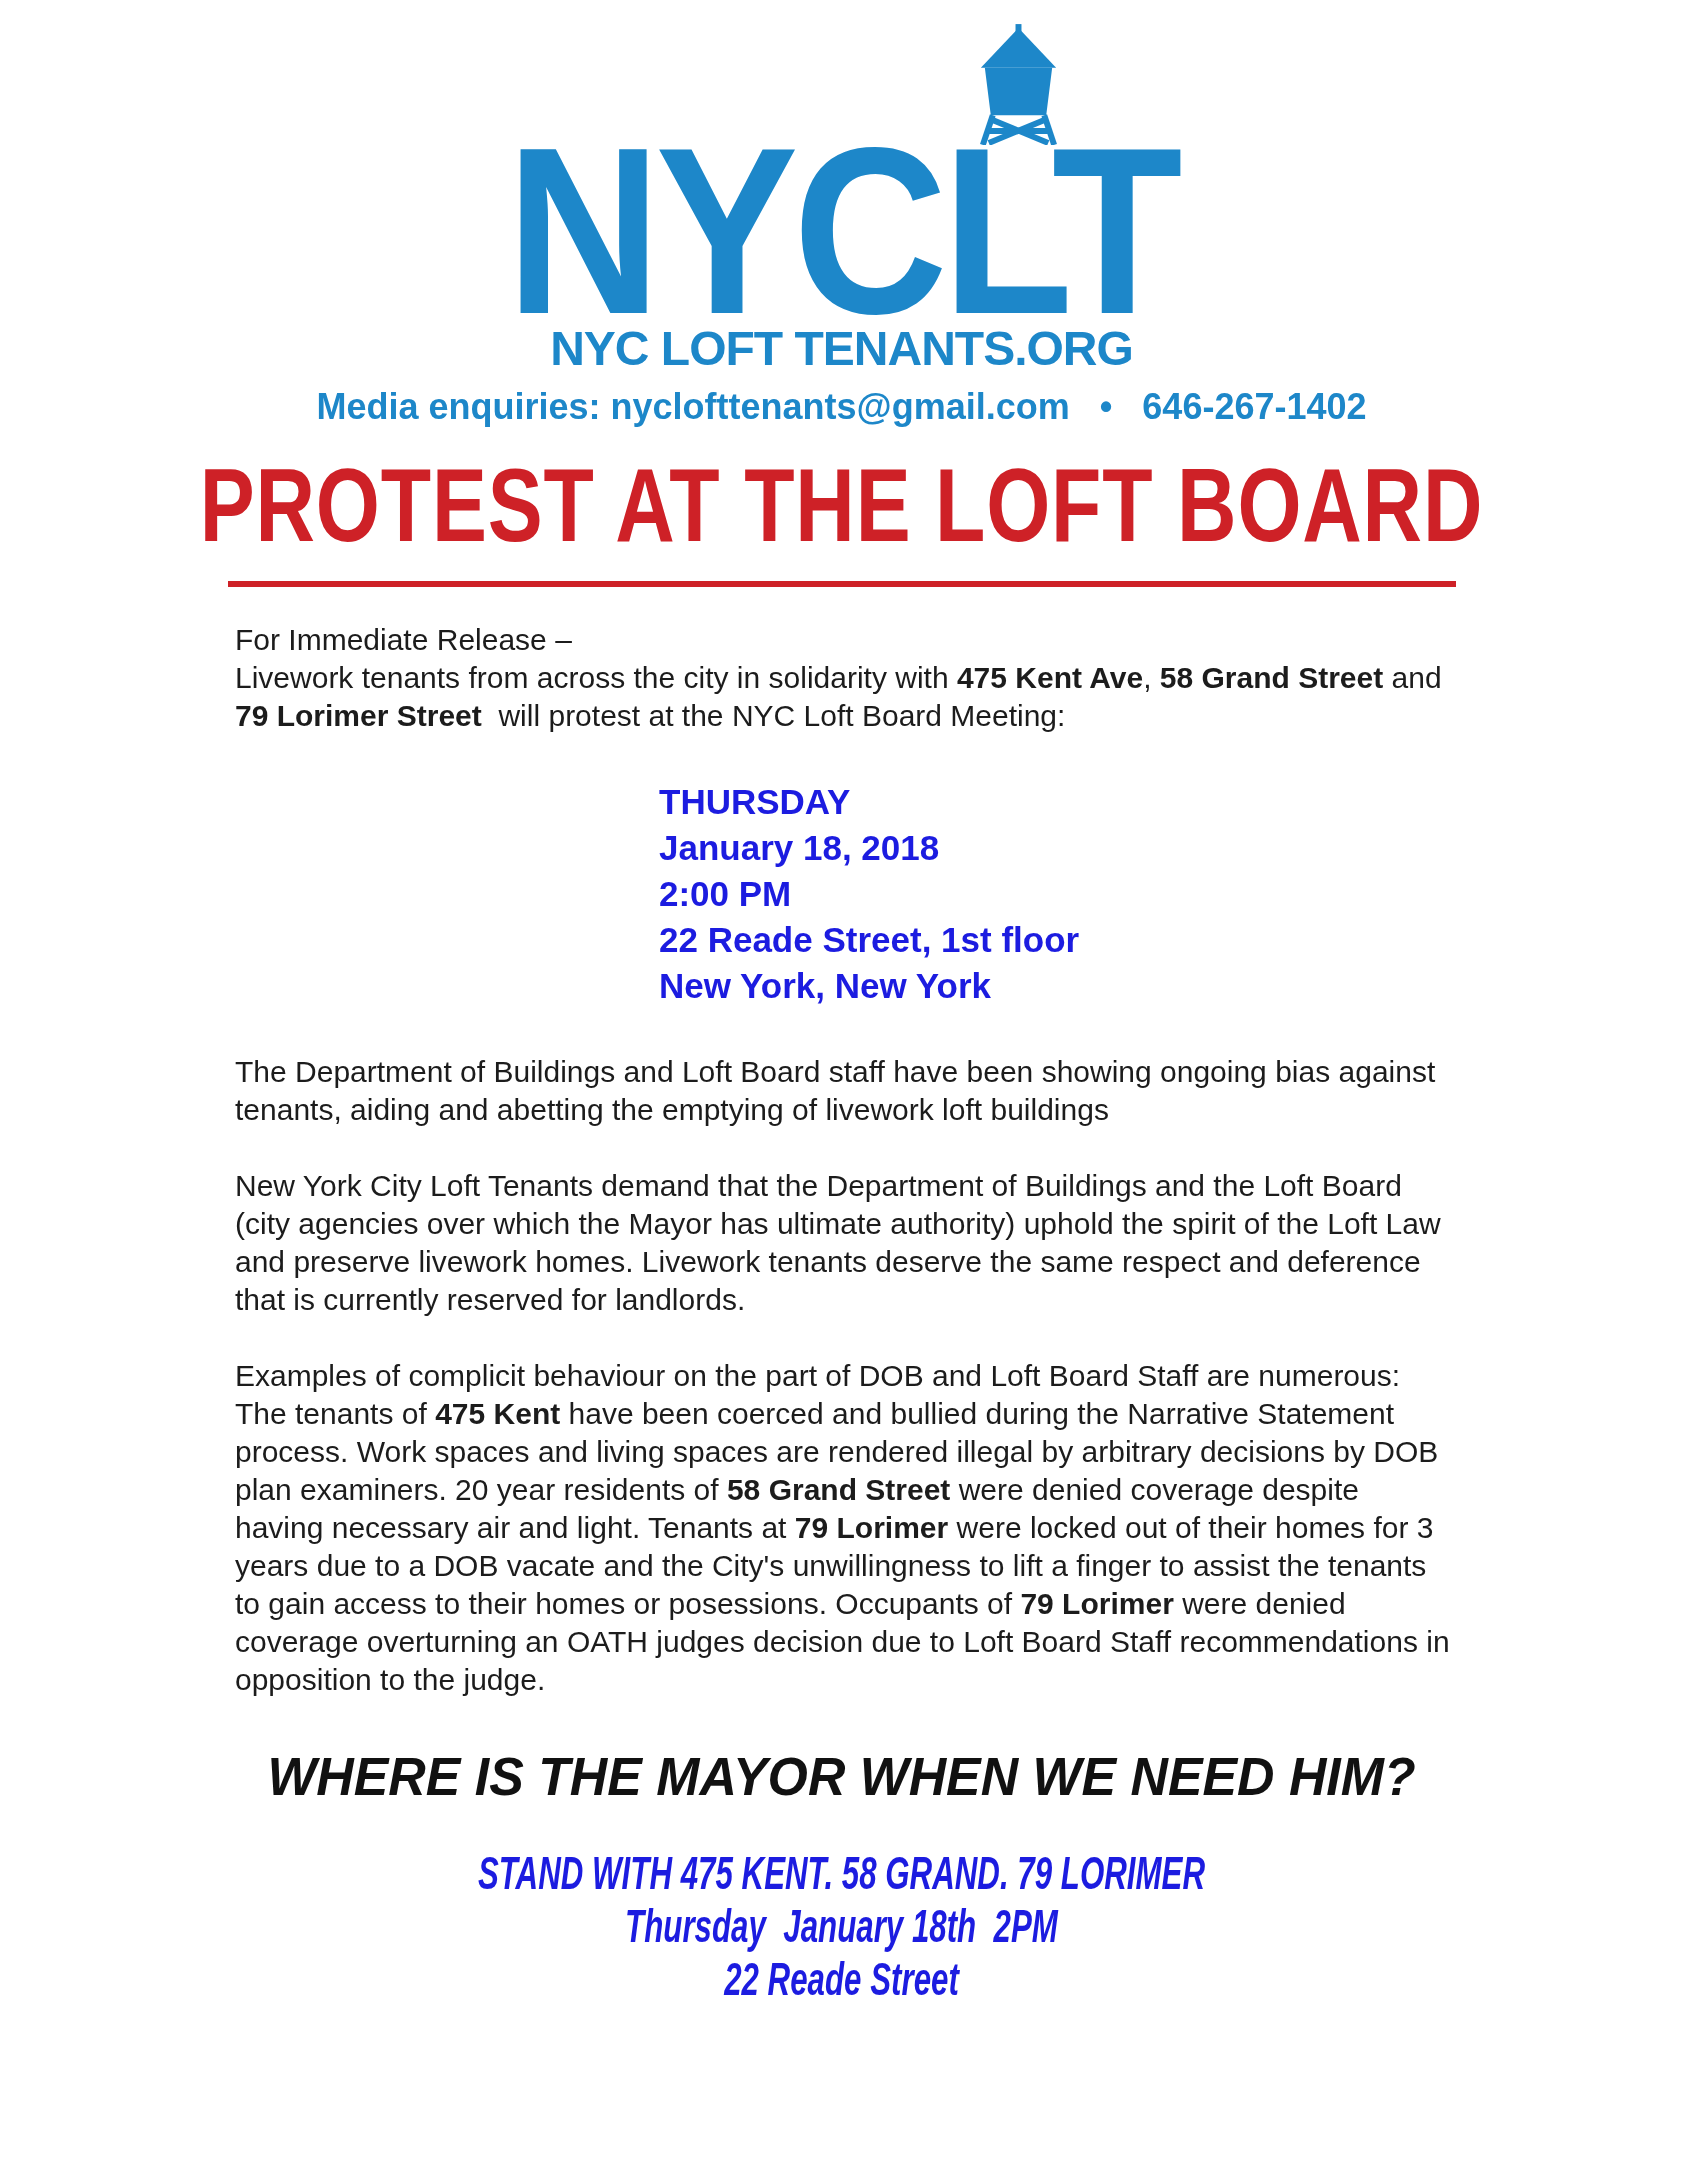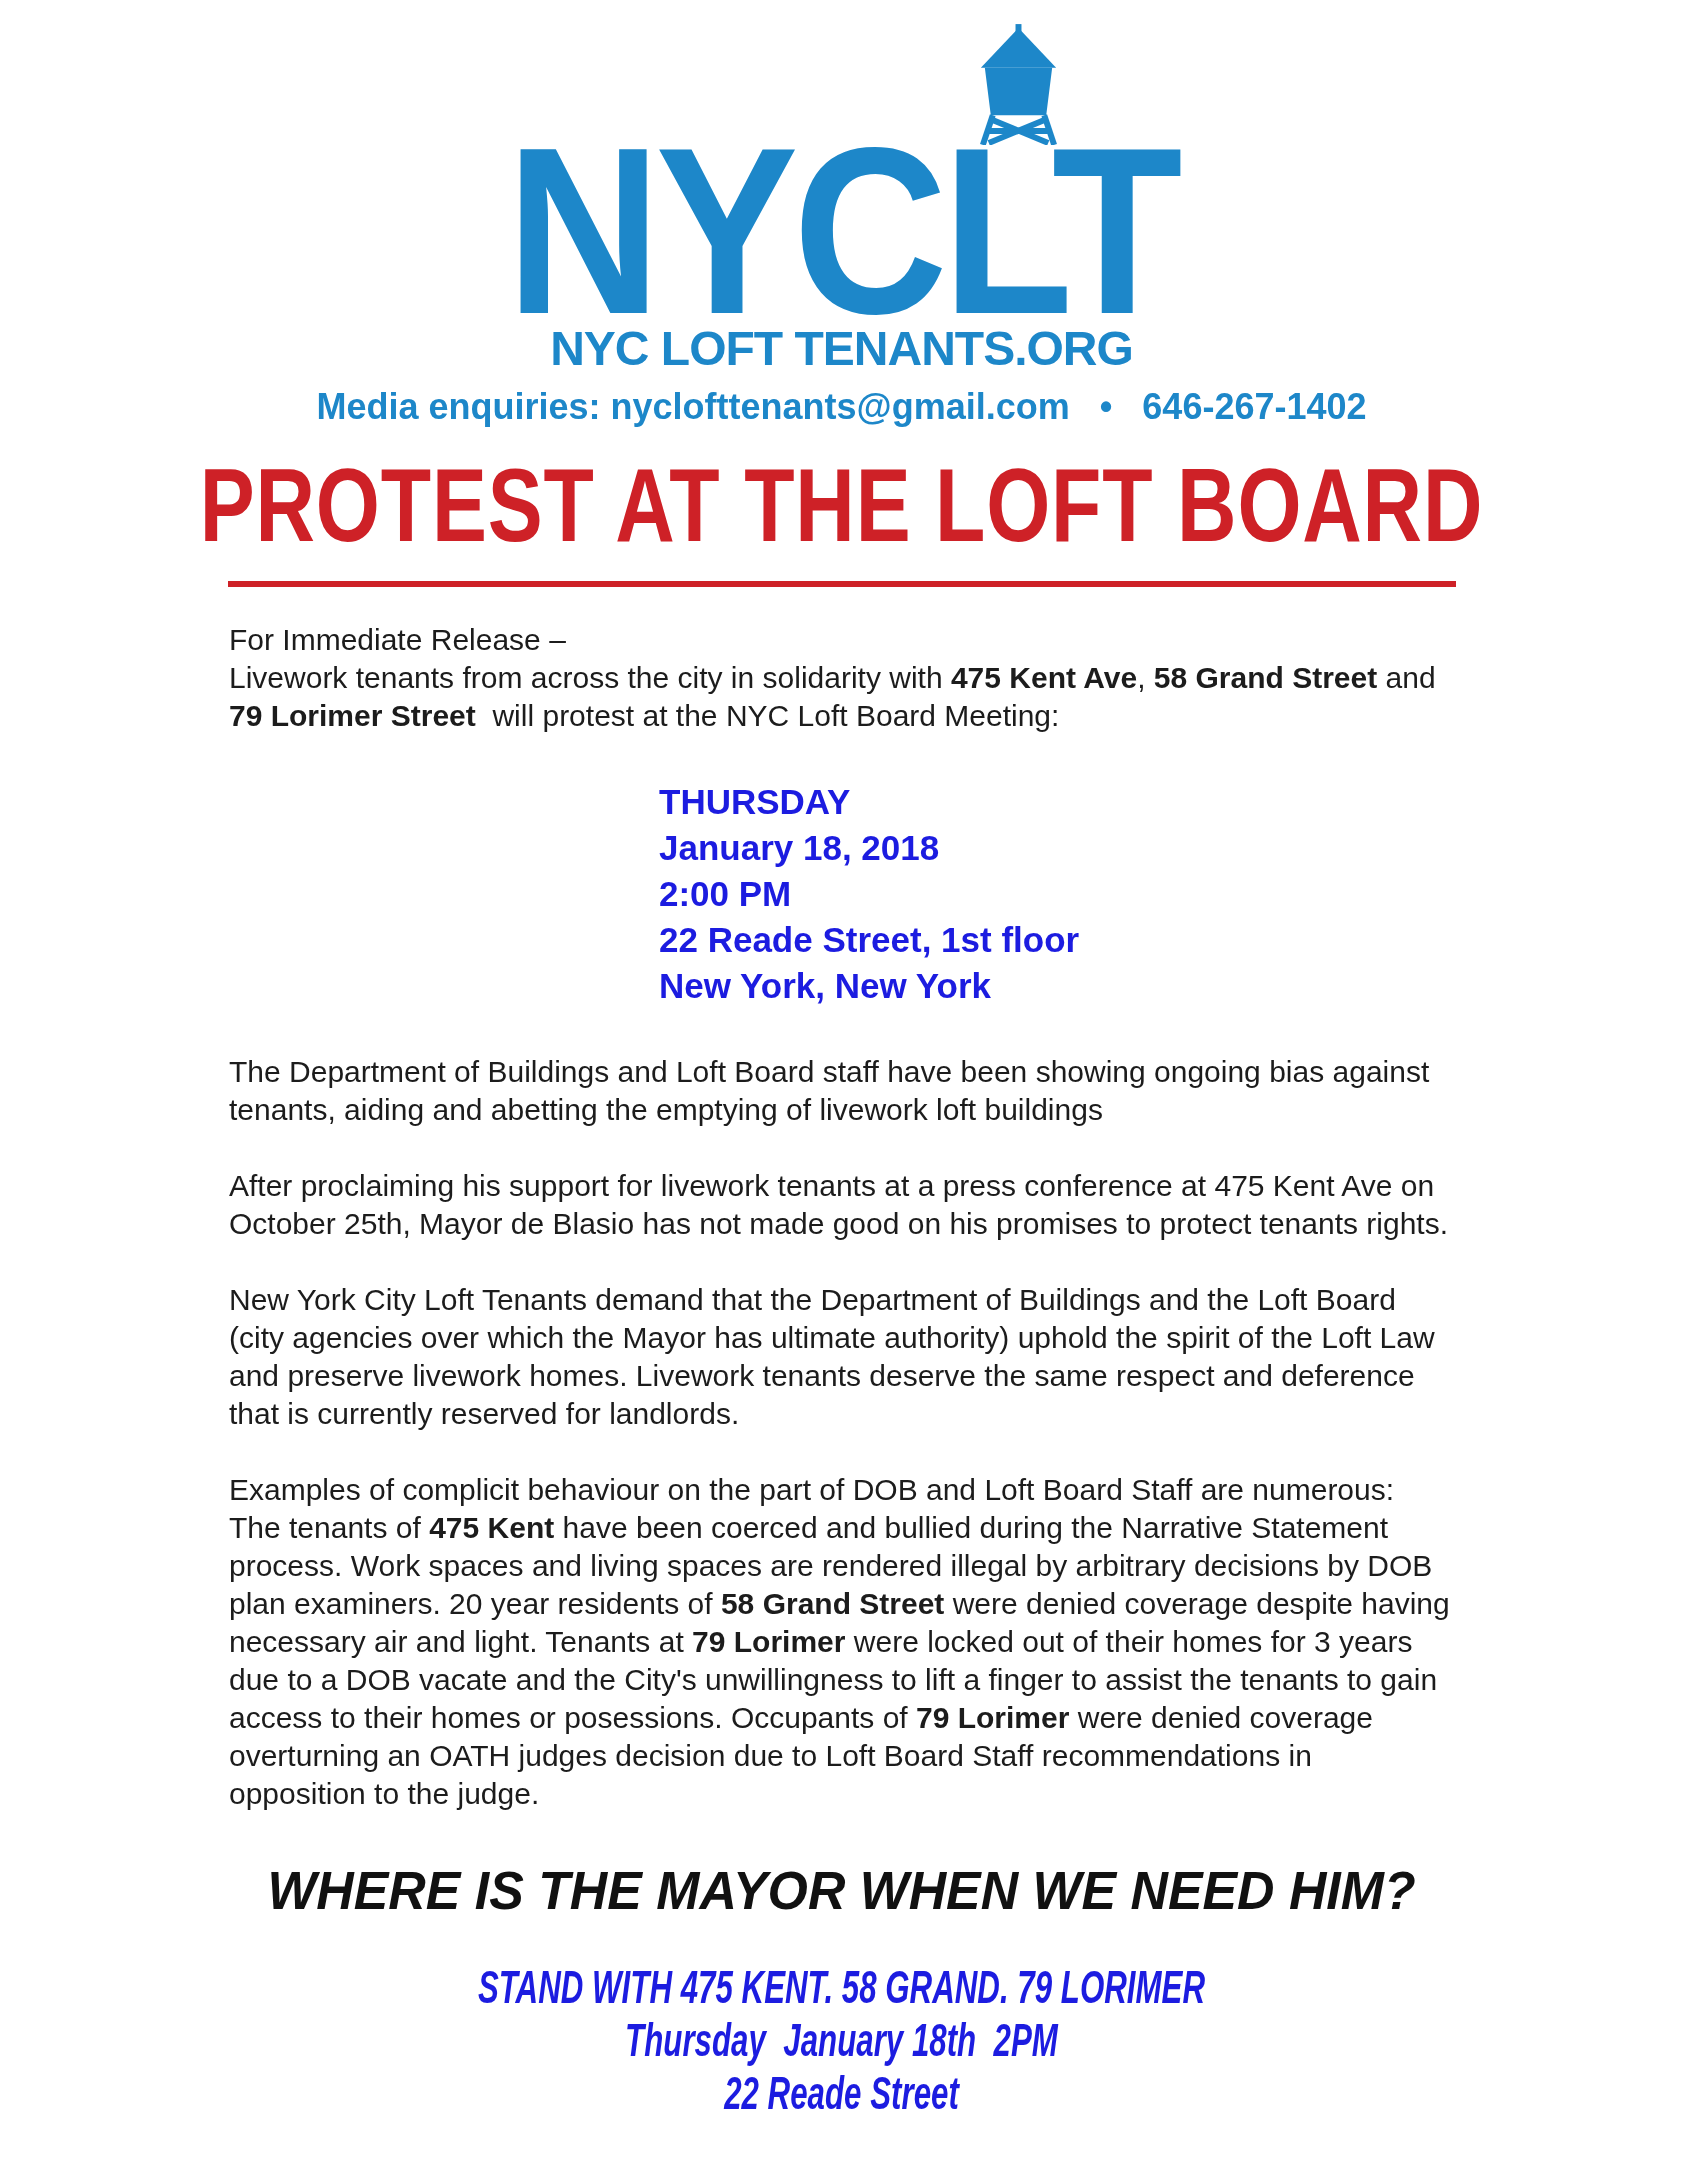--- a/index.html
+++ b/index.html
@@ -51,21 +51,21 @@
   .headline-rule{
     width:1228px;margin:24px auto 0 auto;
     border:none;border-top:6px solid var(--headline-red);
   }
 
   
   .content{
     width:1228px;margin:34px 0 0 223px;
     font-size:30px;line-height:38px;
   }
-  .para{margin:0 0 38px 6px;white-space:pre-wrap;}
+  .para{margin:0 0 38px 12px;white-space:pre-wrap;}
   .para .b{font-weight:bold;}
   .event{
     margin:44px 0 44px 436px;
     color:var(--event-blue);font-weight:bold;
     font-size:35px;line-height:46px;
   }
   .event .line{white-space:pre-wrap;}
 
   
   .shout{
@@ -125,21 +125,20 @@
 
     <div class="event">
         <div class="line">THURSDAY</div>
         <div class="line">January 18, 2018</div>
         <div class="line">2:00 PM</div>
         <div class="line">22 Reade Street, 1st floor</div>
         <div class="line">New York, New York</div>
       </div>
 
     <p class="para"><span>The Department of Buildings and Loft Board staff have been showing ongoing bias against tenants, aiding and abetting the emptying of livework loft buildings</span></p>
-    <p class="para"><span>After proclaiming his support for livework tenants at a press conference at 475 Kent Ave on October 25th, Mayor de Blasio has not made good on his promises to protect tenants rights.</span></p>
     <p class="para"><span>New York City Loft Tenants demand that the Department of Buildings and the Loft Board (city agencies over which the Mayor has ultimate authority) uphold the spirit of the Loft Law and preserve livework homes. Livework tenants deserve the same respect and deference that is currently reserved for landlords.</span></p>
     <p class="para"><span>Examples of complicit behaviour on the part of DOB and Loft Board Staff are numerous: The tenants of </span><span class="b">475 Kent</span><span> have been coerced and bullied during the Narrative Statement process. Work spaces and living spaces are rendered illegal by arbitrary decisions by DOB plan examiners. 20 year residents of </span><span class="b">58 Grand Street</span><span> were denied coverage despite having necessary air and light. Tenants at </span><span class="b">79 Lorimer</span><span> were locked out of their homes for 3 years due to a DOB vacate and the City's unwillingness to lift a finger to assist the tenants to gain access to their homes or posessions. Occupants of </span><span class="b">79 Lorimer</span><span> were denied coverage overturning an OATH judges decision due to Loft Board Staff recommendations in opposition to the judge.</span></p>
   </main>
 
   <div class="shout">WHERE IS THE MAYOR WHEN WE NEED HIM?</div>
 
   <div class="stand">
       <div class="line">STAND WITH 475 KENT. 58 GRAND. 79 LORIMER</div>
       <div class="line">Thursday  January 18th  2PM</div>
       <div class="line">22 Reade Street</div>

